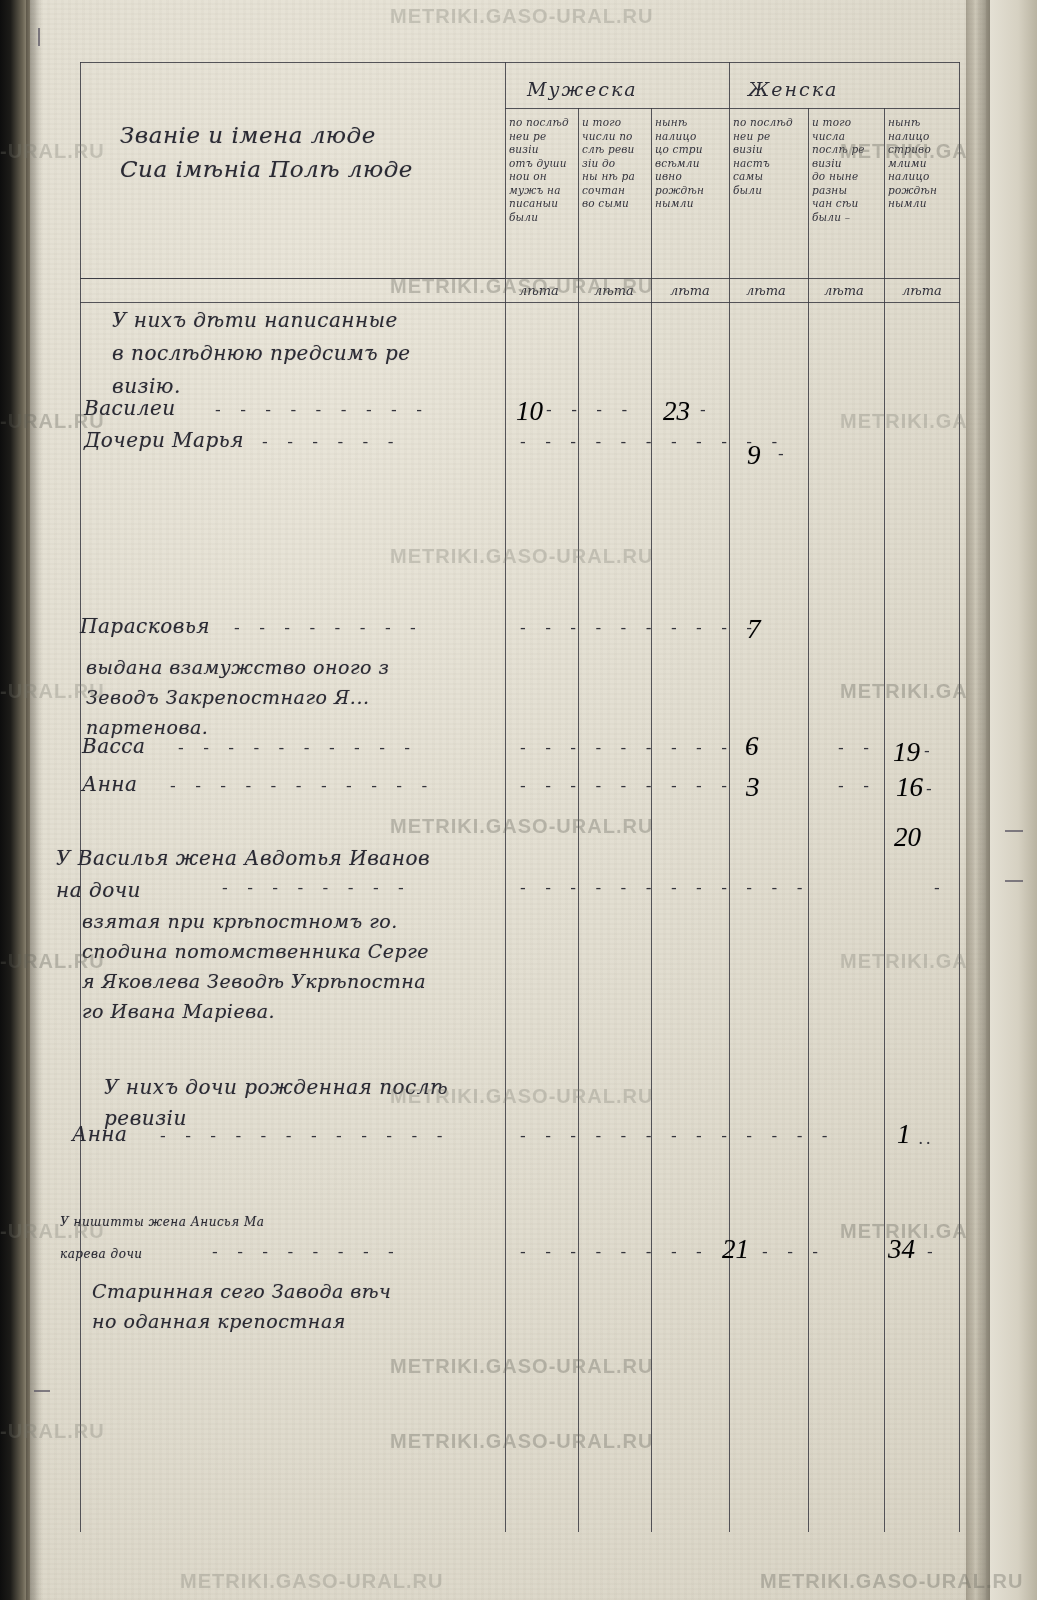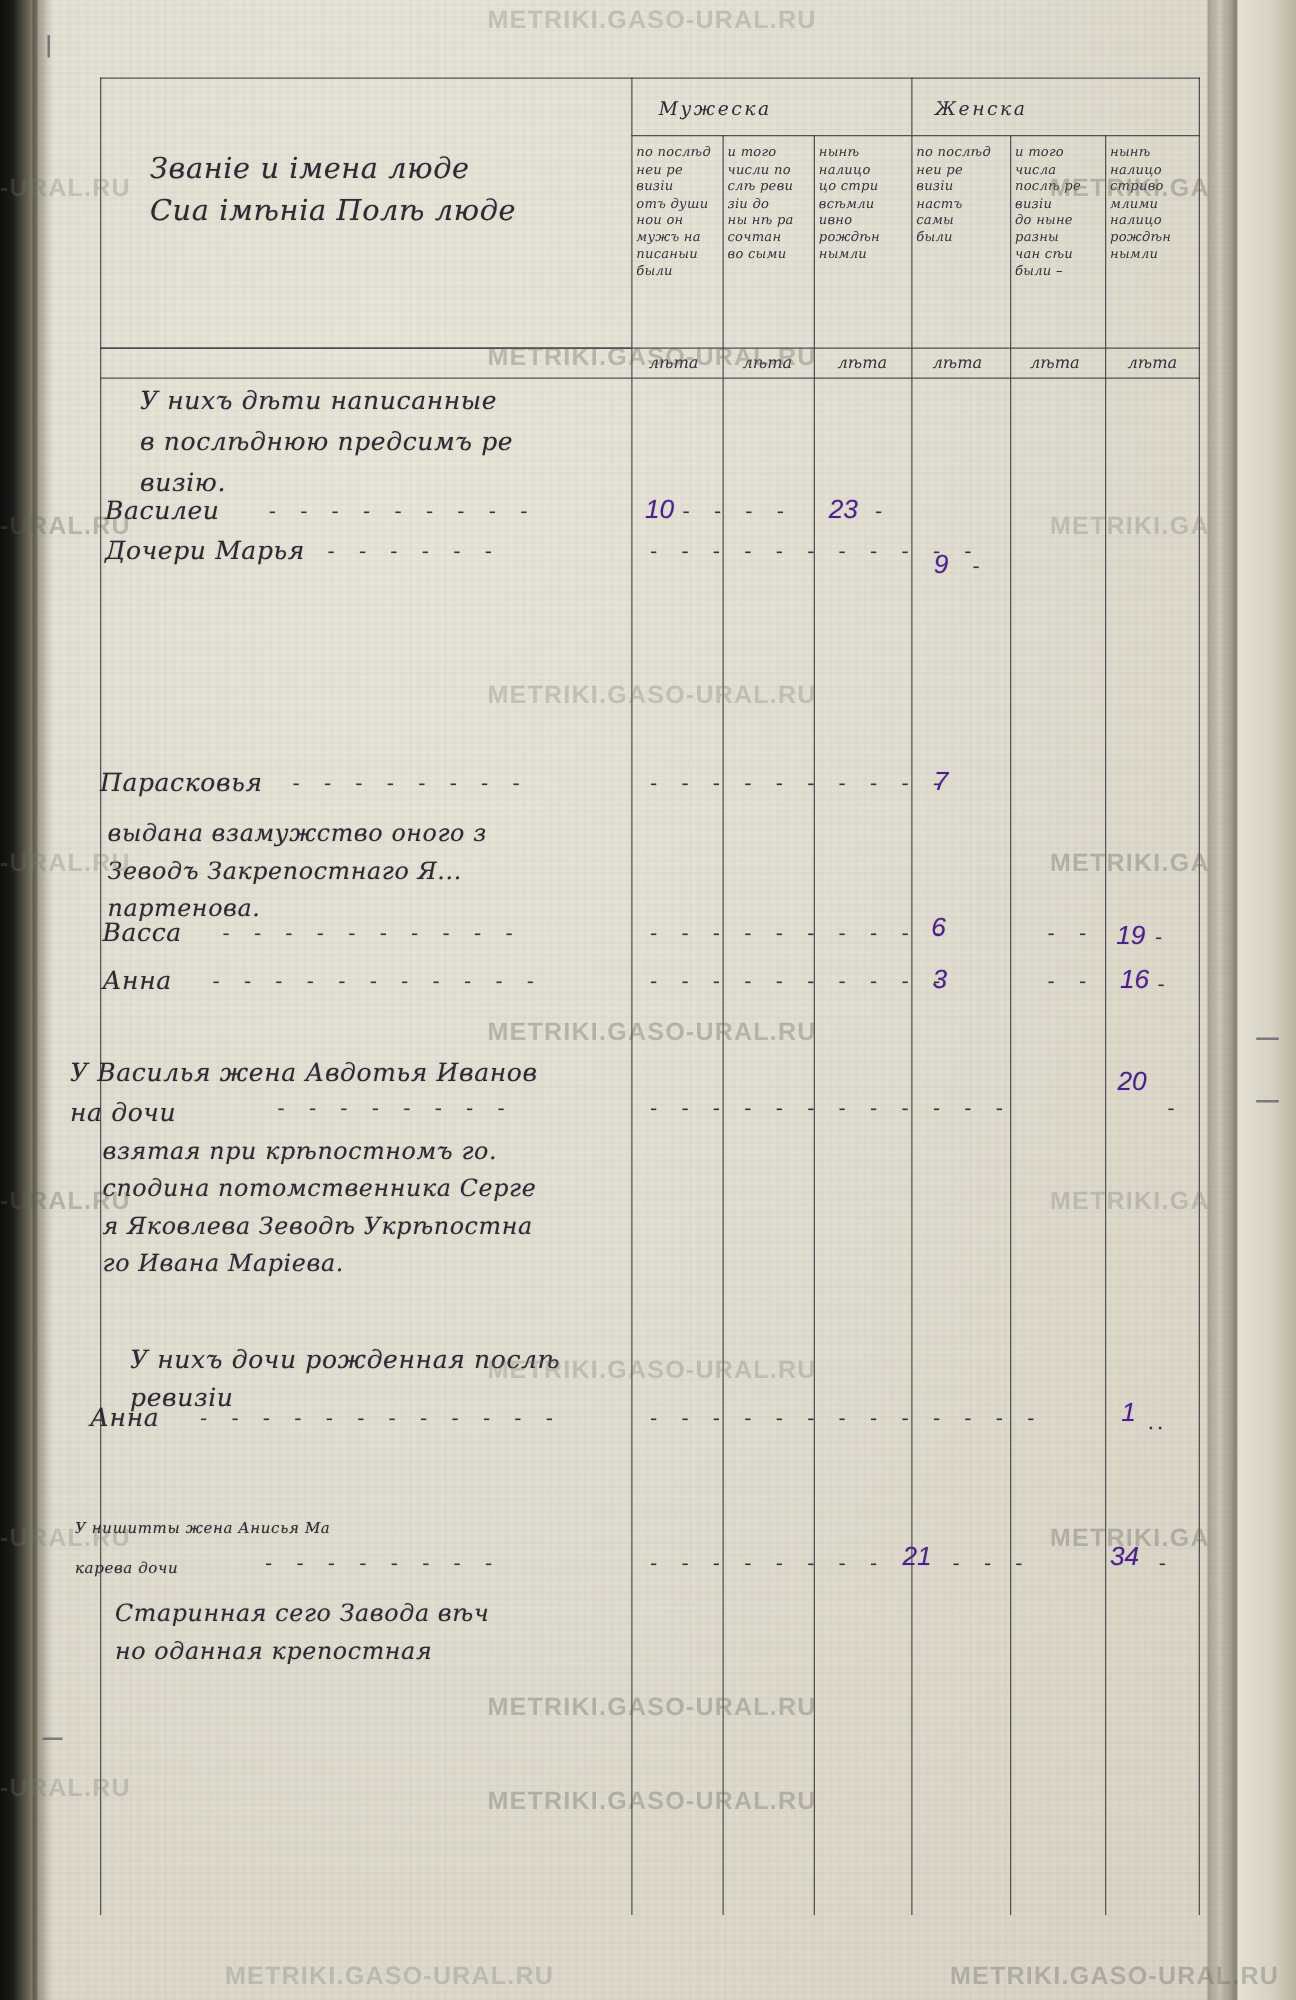--- a/index.html
+++ b/index.html
@@ -67,24 +67,24 @@
     color: #2a2a33;
     font-family: "DejaVu Serif", serif;
     font-style: italic;
     white-space: pre;
     letter-spacing: .5px;
     text-shadow: 0 0 1px rgba(40,40,60,.35);
     transform-origin: left center;
   }
   .num {
     position: absolute;
-    color: #4c1d95;
-    font-family: Liberation Sans, sans-serif;
-    font-style: italic;
-    font-size: 21px;
+    color: #000000;
+    font-family: Liberation Serif, serif;
+    font-style: italic;
+    font-size: 27px;
     text-shadow: 0 0 1px rgba(40,40,60,.3);
   }
   .dots {
     position: absolute;
     color: #33333c;
     font-family: "DejaVu Serif", serif;
     font-size: 17px;
     letter-spacing: 7px;
     white-space: pre;
   }
@@ -109,21 +109,21 @@
     font-size: 10.5px;
     line-height: 13.5px;
     white-space: pre-line;
     letter-spacing: .2px;
   }
   .hdr-big {
     position: absolute;
     font-family: "DejaVu Serif", serif;
     font-style: italic;
     color: #2c2c36;
-    font-size: 15px;
+    font-size: 19px;
     letter-spacing: 2px;
   }
   .unit {
     position: absolute;
     font-family: "DejaVu Serif", serif;
     font-style: italic;
     color: #32323c;
     font-size: 13px;
   }
   
@@ -304,21 +304,21 @@
   <div class="num" style="left:893px; top:737px;">19</div>
   <div class="dots" style="left:924px; top:740px;">-</div>
 
   <div class="dots" style="left:520px; top:775px;">- - - - - - - - - -</div>
   <div class="num" style="left:746px; top:772px;">3</div>
   <div class="dots" style="left:838px; top:775px;">- -</div>
   <div class="num" style="left:896px; top:772px;">16</div>
   <div class="dots" style="left:926px; top:778px;">-</div>
 
   <div class="dots" style="left:520px; top:877px;">- - - - - - - - - - - -</div>
-  <div class="num" style="left:894px; top:854px;">20</div>
+  <div class="num" style="left:894px; top:822px;">20</div>
   <div class="dots" style="left:934px; top:877px;">-</div>
 
   <div class="dots" style="left:520px; top:1125px;">- - - - - - - - - - - - -</div>
   <div class="num" style="left:897px; top:1119px;">1</div>
   <div class="dots" style="left:918px; top:1128px; letter-spacing:2px;">..</div>
 
   <div class="dots" style="left:520px; top:1241px;">- - - - - - - -</div>
   <div class="num" style="left:722px; top:1234px;">21</div>
   <div class="dots" style="left:762px; top:1241px;">- - -</div>
   <div class="num" style="left:888px; top:1234px;">34</div>

